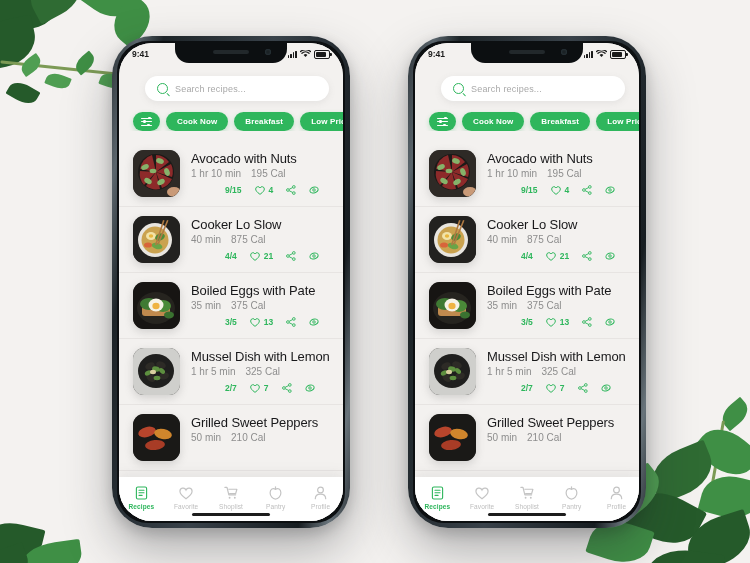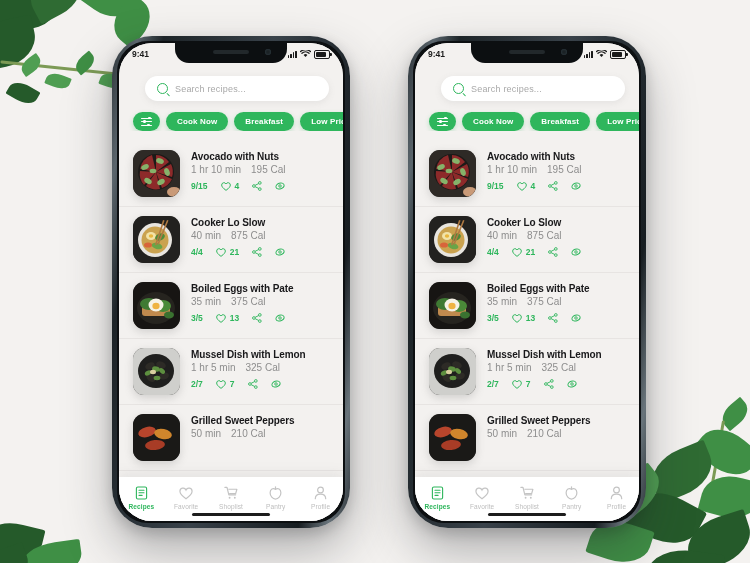--- a/index.html
+++ b/index.html
@@ -106,25 +106,25 @@
     position:relative;display:flex;gap:11px;padding:9px 14px;align-items:flex-start;
     border-bottom:1px solid #e7e4e2;background:#f3f1ef;
   }
   .thumb{
     width:47px;height:47px;border-radius:11px;flex:none;overflow:hidden;
     box-shadow:0 3px 8px rgba(90,90,90,.22);
     background:#3a3a38;position:relative;
   }
   .thumb .food{position:absolute;inset:0;}
   .meta{flex:1;min-width:0;padding-top:1px;}
-  .r-title{font-size:10px;font-weight:bold;color:#18181a;letter-spacing:-.1px;
+  .r-title{font-size:13px;font-weight:normal;color:#18181a;letter-spacing:-.1px;
     white-space:nowrap;overflow:hidden;text-overflow:clip;}
   .r-sub{margin-top:2px;font-size:10px;color:#8d8d8d;display:flex;gap:10px;}
   .r-stats{margin-top:6px;display:flex;align-items:center;gap:13px;font-size:8.5px;
-    font-weight:bold;color:#2eb65c;}
+    font-weight:bold;color:#2eb65c;margin-left:34px;}
   .stat{display:flex;align-items:center;gap:4px;}
   .heart{width:10px;height:9px;position:relative;flex:none;}
   .heart svg{display:block;}
   .share,.eye{width:10px;height:10px;flex:none;}
   .share svg,.eye svg{display:block;}
 
   
   .swipe{
     position:absolute;right:0;top:0;bottom:1px;width:128px;background:#2eb65c;
     display:flex;align-items:center;gap:9px;padding-left:18px;box-sizing:border-box;

